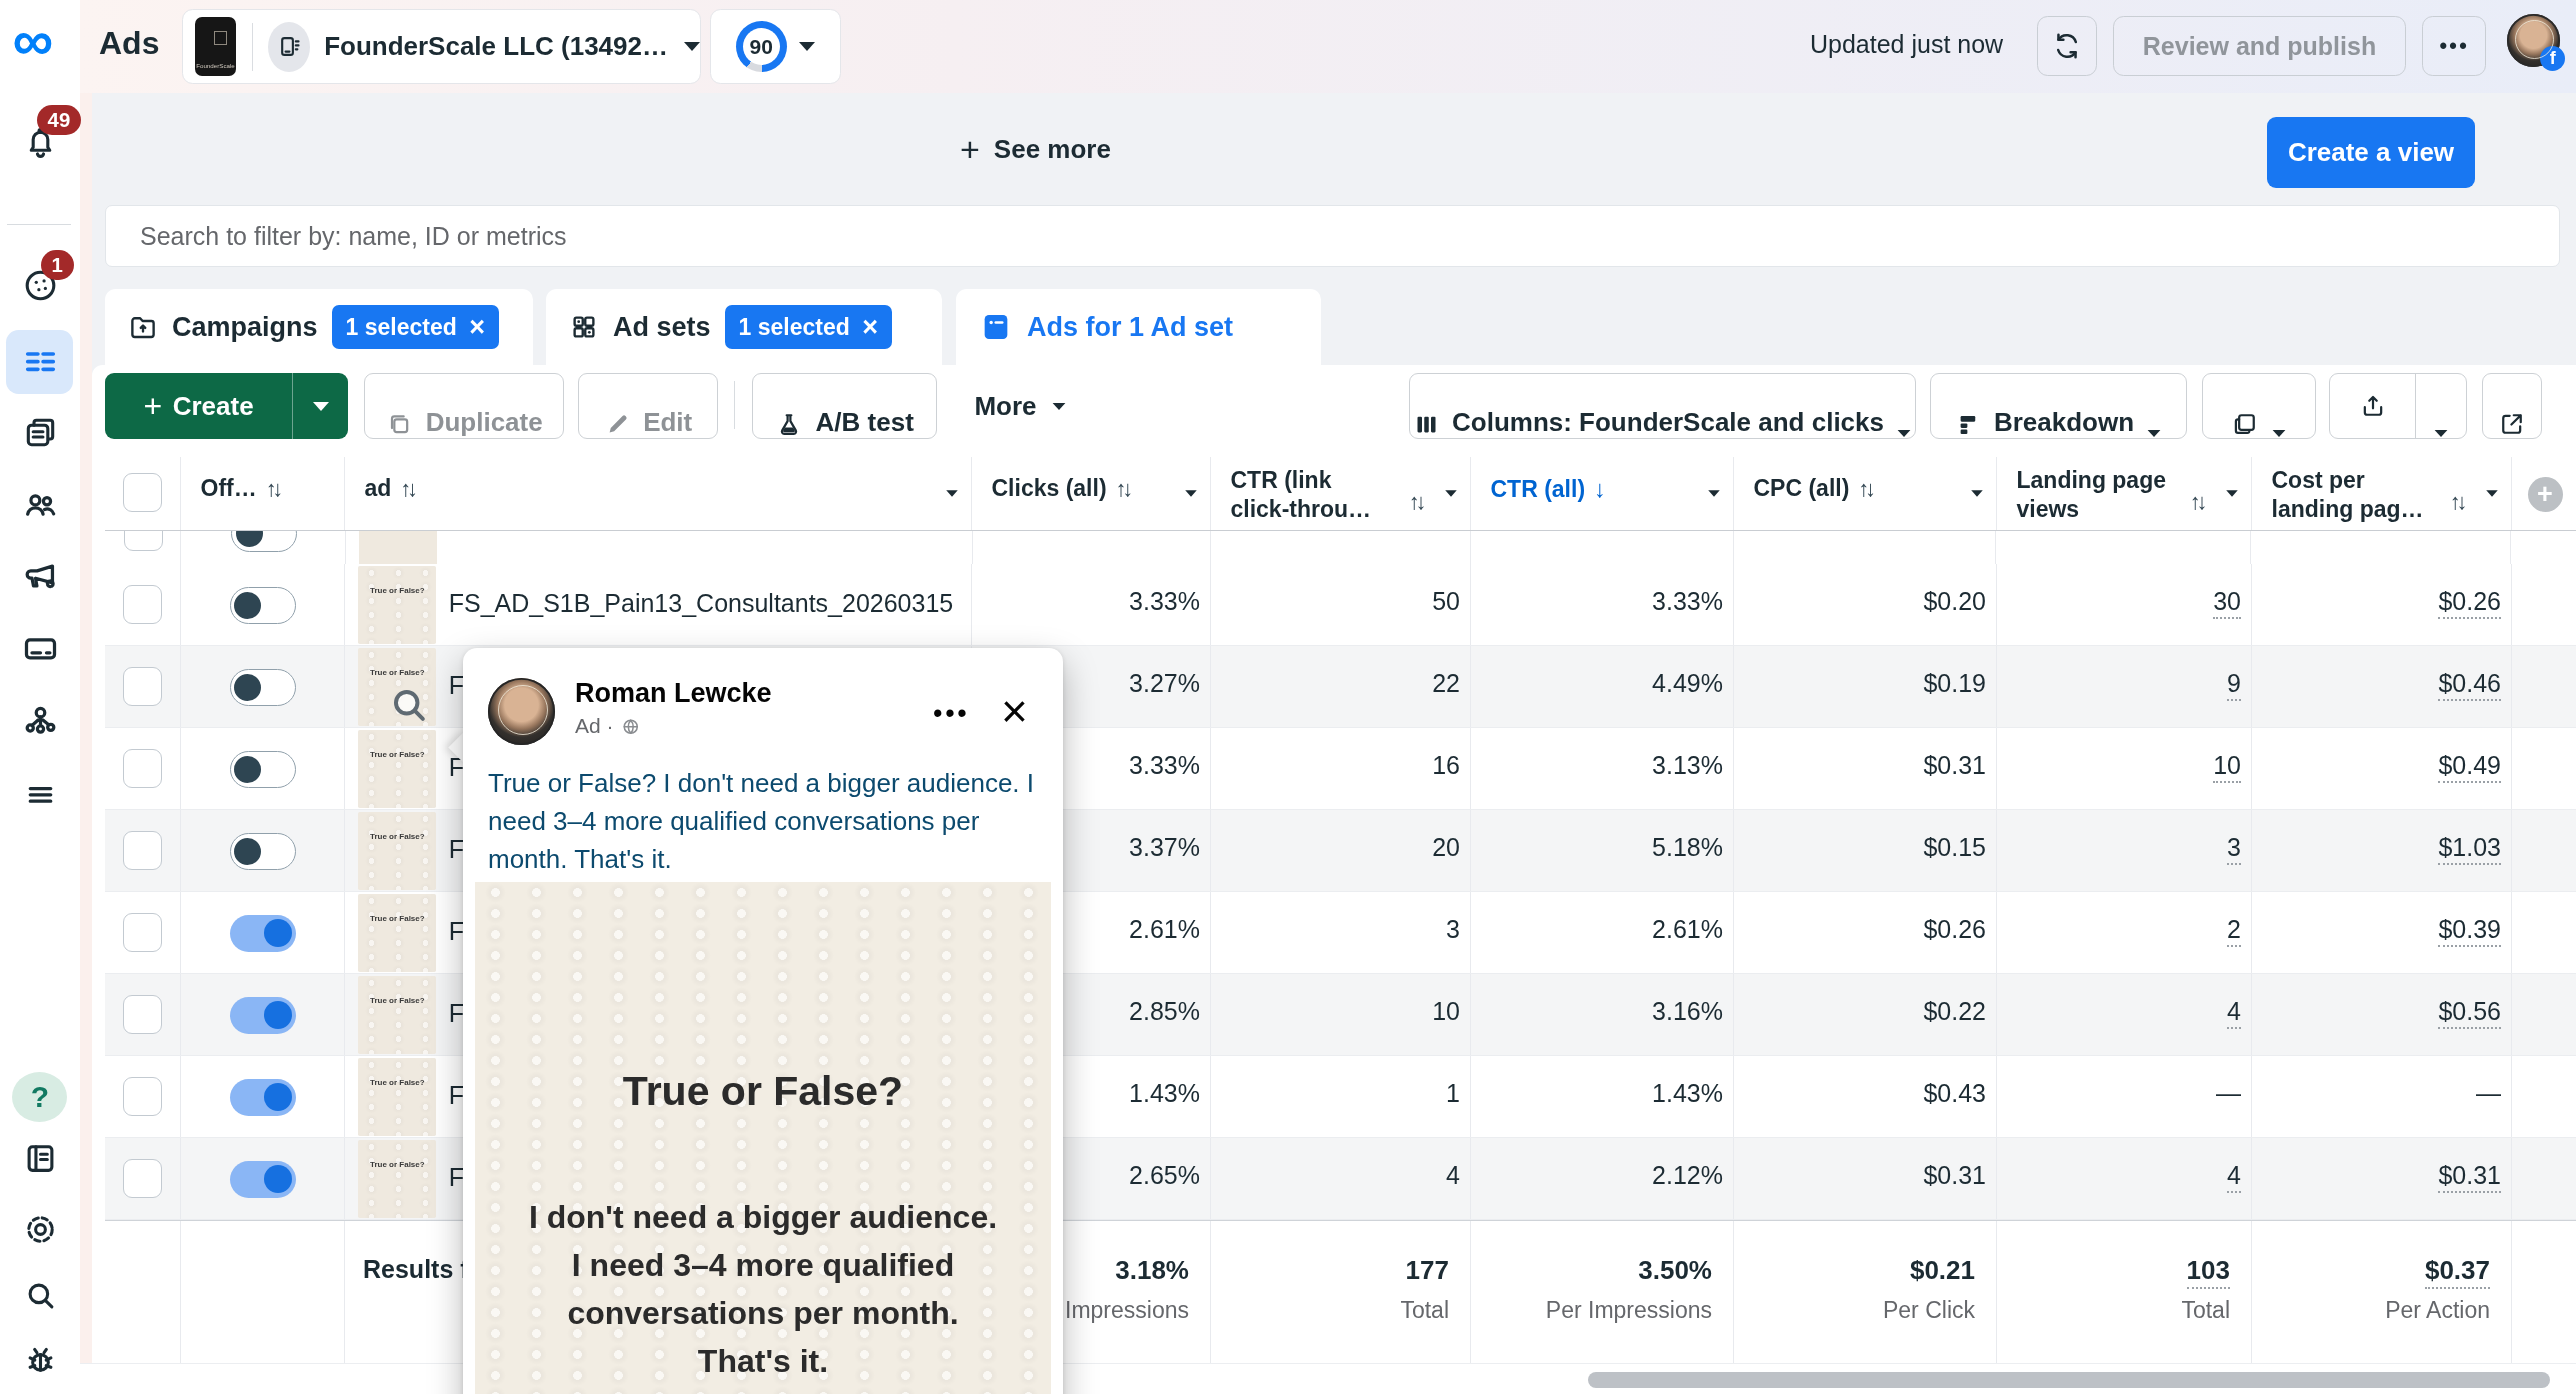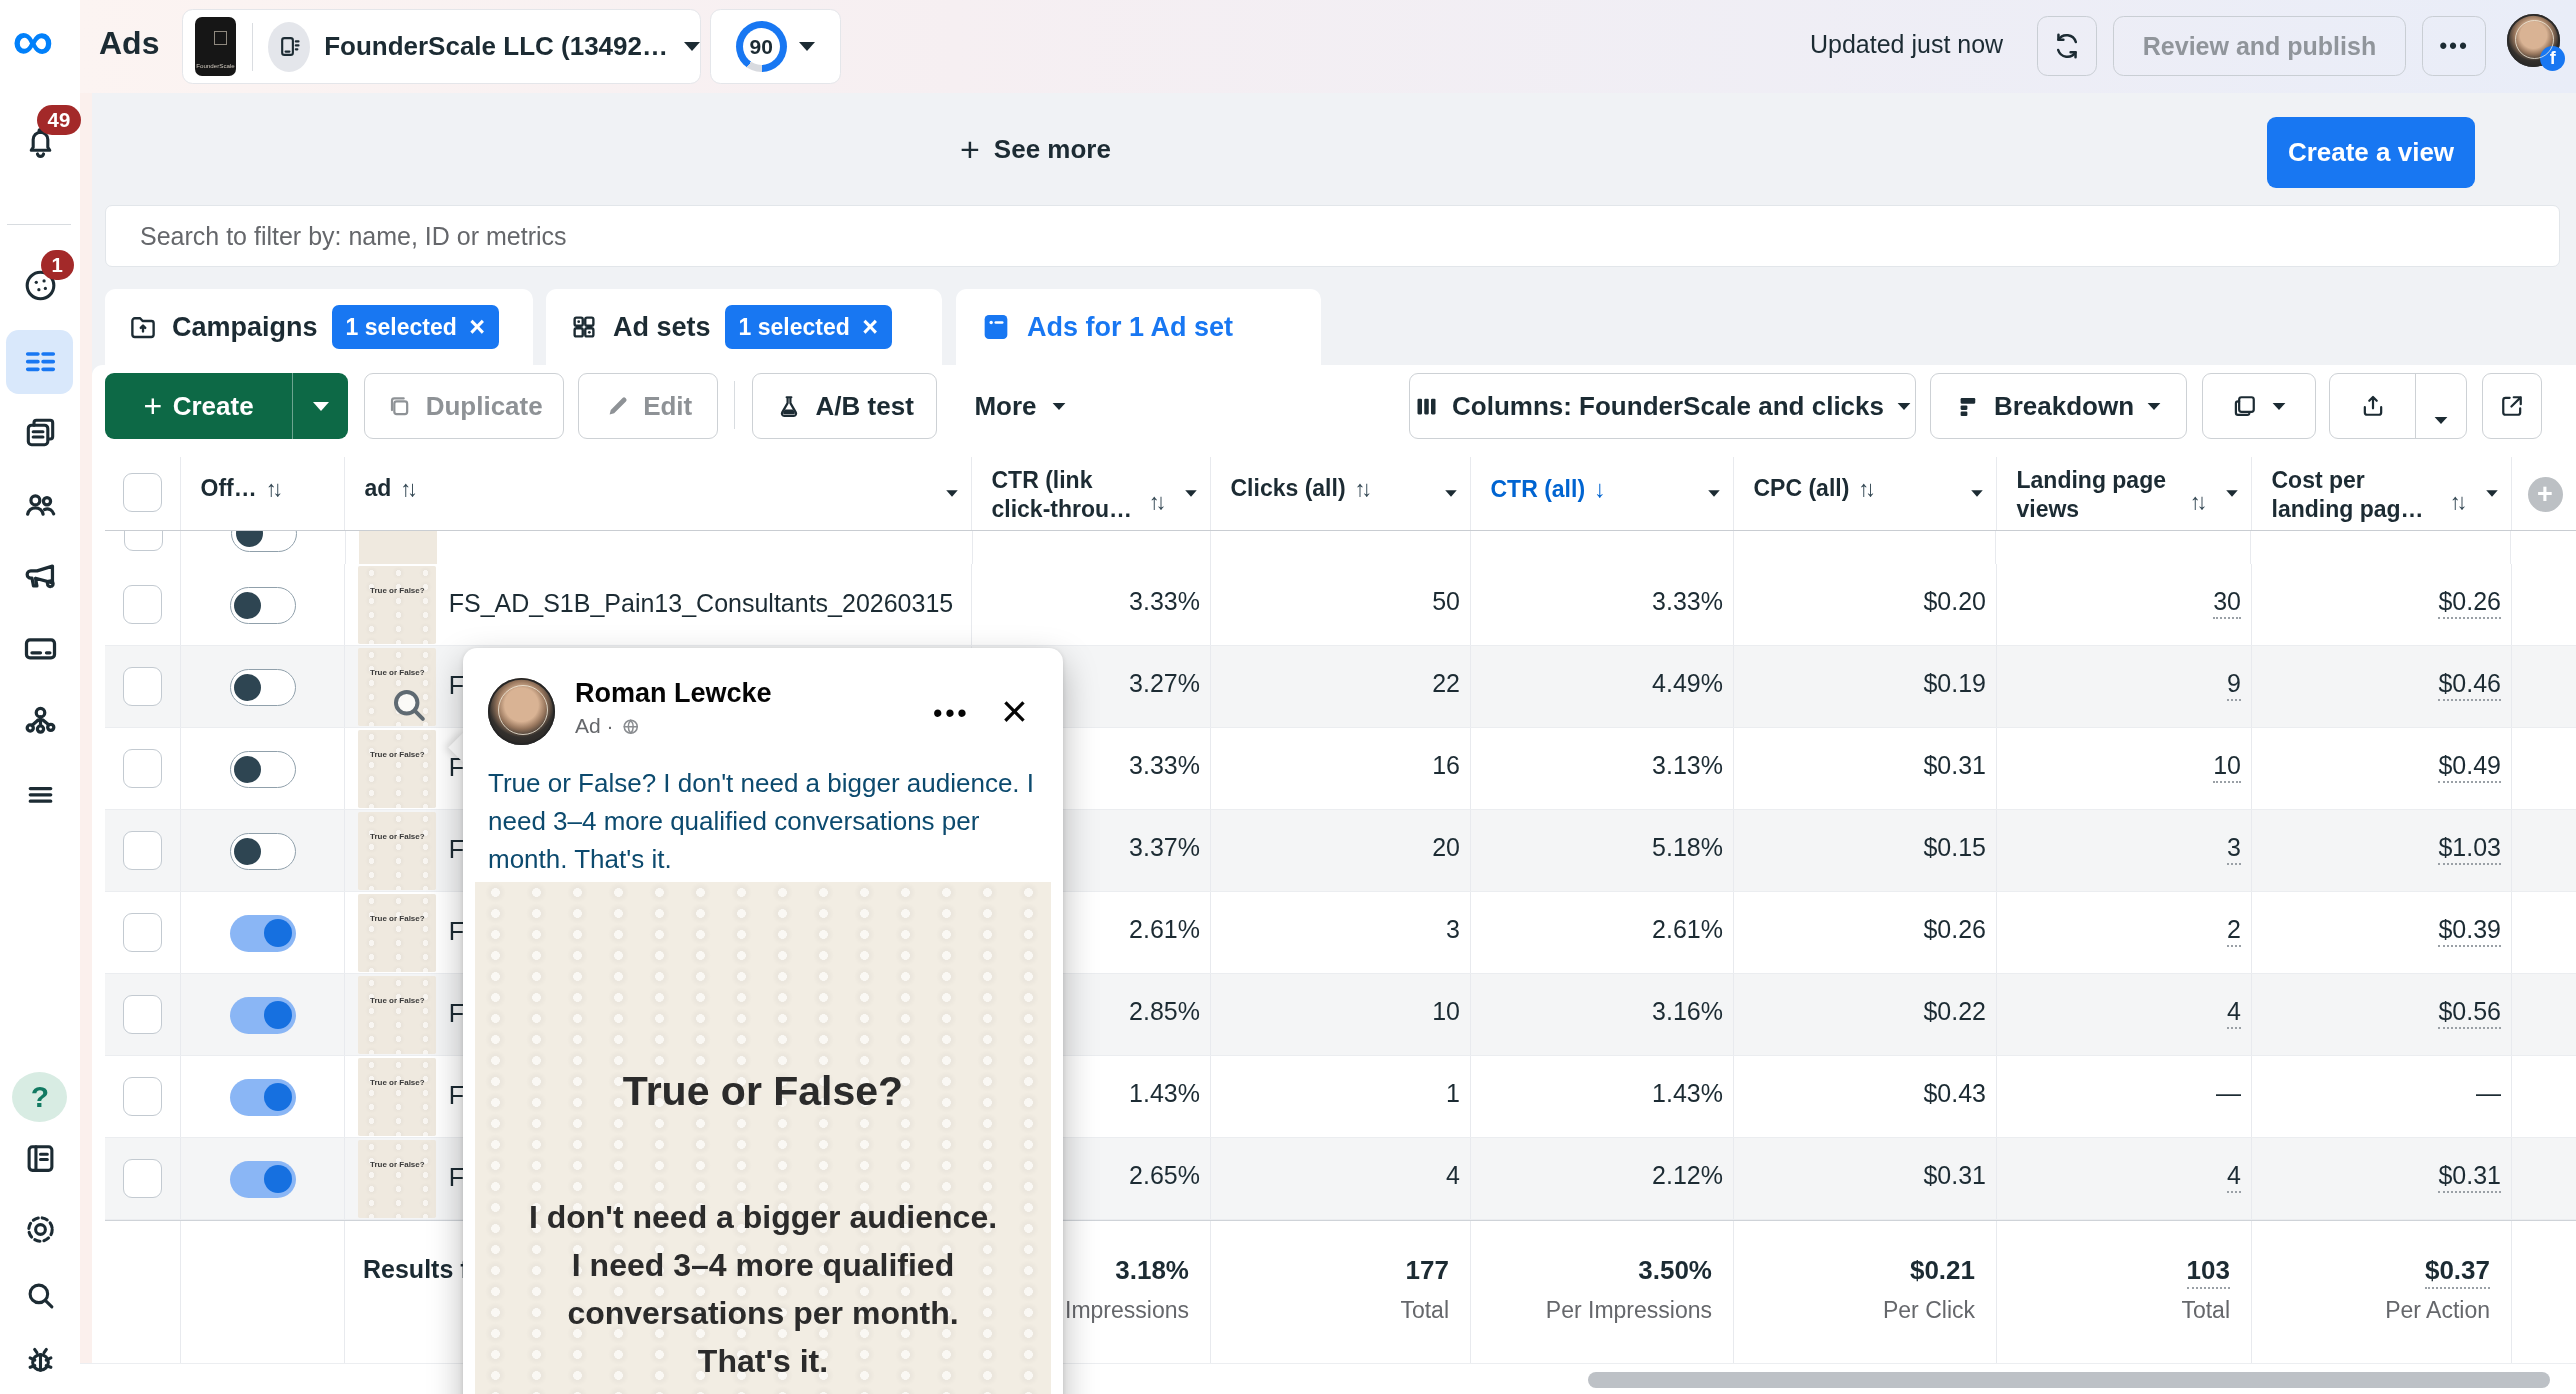--- a/index.html
+++ b/index.html
@@ -13,21 +13,21 @@
   .pink-strip { position:absolute; left:80px; top:93px; width:12.4px; height:1301px; background:#fbf0ed; z-index:2; }
   .sidebar { position:absolute; left:0; top:0; width:80px; height:1394px; background:#fff; z-index:6; }
   .panel { position:absolute; left:92px; top:365px; width:2484px; height:998px; background:#fff; border-radius:10.6px 0 0 0; z-index:2; }
 
   
   .caret { width:0; height:0; border-left:8px solid transparent; border-right:8px solid transparent; border-top:9.8px solid #1c2b33; display:inline-block; }
   .caret.white { border-top-color:#fff; }
   .sort::before { content:"↑↓"; font-size:22px; letter-spacing:-4.4px; color:#344854; font-weight:400; }
   .sort-down::before { content:"↓"; font-size:24px; color:#0064d1; font-weight:600; }
   svg { fill:none; stroke:#1c2b33; stroke-width:1.9; stroke-linecap:round; stroke-linejoin:round; display:block; }
-  .btn { display:inline-flex; align-items:center; justify-content:center; gap:12.4px; background:#fff;
+  .btn { display:inline-flex; align-items:flex-end; justify-content:center; gap:12.4px; background:#fff;
     border:0.9px solid #cdd1d5; border-radius:9px; font-size:26px; font-weight:600; color:#1c2b33; position:absolute; }
   .checkbox { width:39px; height:39px; border:1.8px solid #c3cad1; border-radius:9px; background:#fff; }
 
   
   .side-item { position:absolute; left:0; width:80px; display:flex; justify-content:center; }
   .meta-logo { position:absolute; left:12.4px; top:7px; font-size:57px; font-weight:700; color:#0180fa; }
   .meta-logo::before { content:"∞"; }
   .nbadge { position:absolute; background:#a32929; color:#fff; border-radius:19.5px; font-size:20.4px; font-weight:700;
     padding:2.7px 10.6px; line-height:1.2; z-index:7; }
   .side-divider { position:absolute; left:7px; width:64px; height:0.9px; background:#d8dce0; }
@@ -526,27 +526,27 @@
     <div class="cell ck-cell" style="padding-top:16px;">
       <span class="checkbox"></span>
     </div>
     <div class="cell hpad">
       <span>Off…</span><span class="sort h-sort"></span>
     </div>
     <div class="cell hpad">
       <span>ad</span><span class="sort h-sort"></span>
       <span class="caret h-caret"></span>
     </div>
+    <div class="cell hpad">
+      <span>Clicks (all)</span><span class="sort h-sort"></span>
+      <span class="caret h-caret"></span>
+    </div>
     <div class="cell hpad" style="padding-top:9px; line-height:1.25;">
       <span>CTR (link</span><span class="sort h-sort" style="position:absolute; right:48px; top:30px;"></span><br>
       <span>click-throu…</span>
-      <span class="caret h-caret"></span>
-    </div>
-    <div class="cell hpad">
-      <span>Clicks (all)</span><span class="sort h-sort"></span>
       <span class="caret h-caret"></span>
     </div>
     <div class="cell hpad">
       <span class="blue-h">CTR (all)</span><span class="sort-down h-sort"></span>
       <span class="caret h-caret"></span>
     </div>
     <div class="cell hpad">
       <span>CPC (all)</span><span class="sort h-sort"></span>
       <span class="caret h-caret"></span>
     </div>

